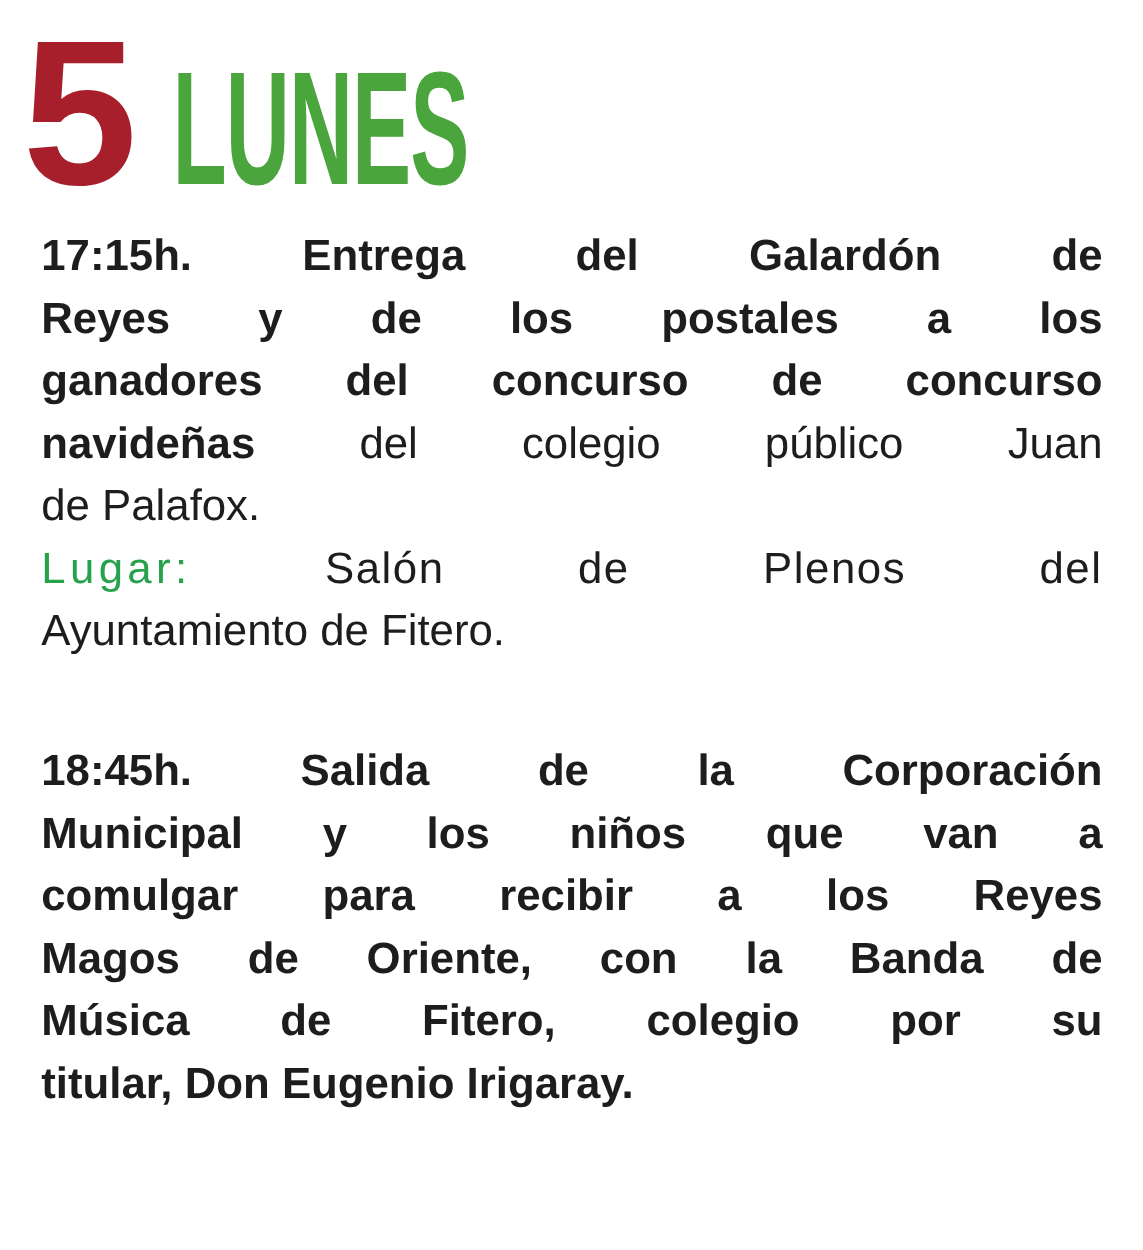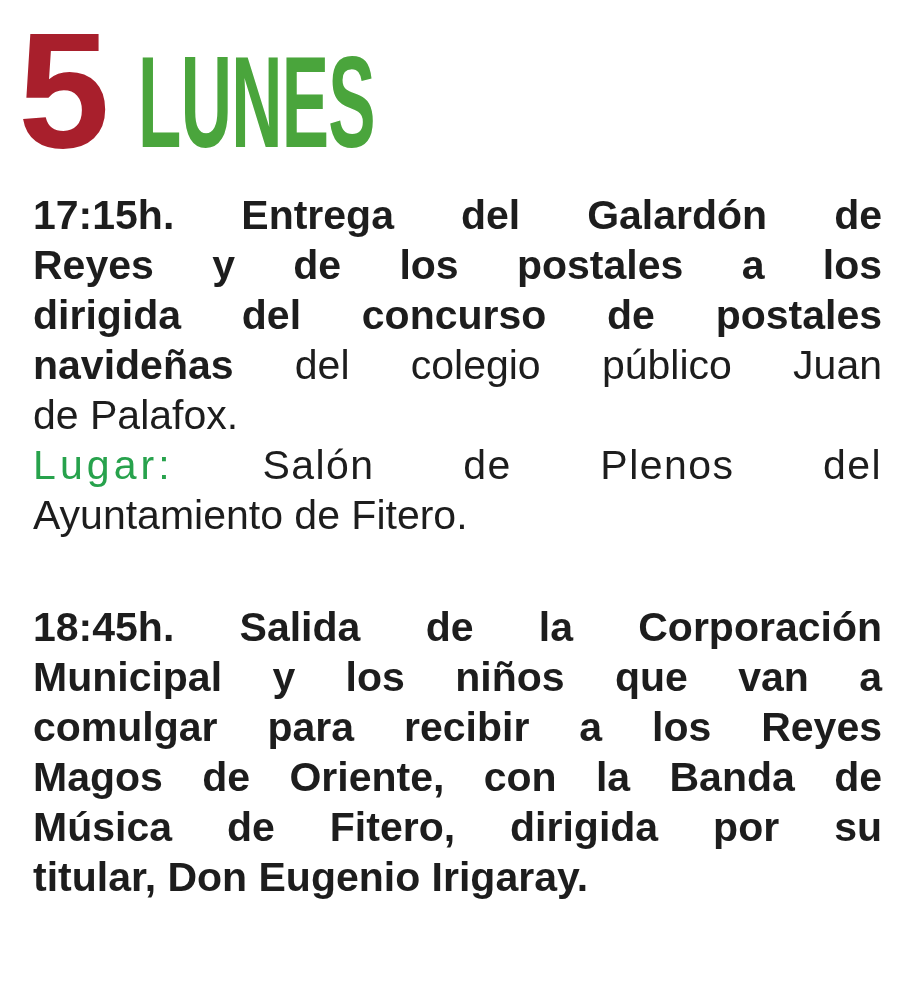--- a/index.html
+++ b/index.html
@@ -42,22 +42,22 @@
     font-weight: bold;
     color: var(--c-dayname, #4aa53c);
     margin-left: 28px;
     transform: scaleX(0.55);
     transform-origin: 0 100%;
     letter-spacing: -0.01em;
     vertical-align: baseline;
   }
   
   .events {
-    margin-top: 16px;
-    font-size: 41px;
+    margin-top: 6px;
+    font-size: 35px;
     line-height: 50px;
   }
   .para { margin: 0; }
   .para.gap { margin-top: 62px; }
   .line {
     text-align: justify;
     text-align-last: justify;
     white-space: normal;
   }
   .line.end {
@@ -77,30 +77,30 @@
 
 <div class="page">
   <div class="day-header">
     <span class="day-num">5</span><span class="day-name">LUNES</span>
   </div>
 
   <div class="events">
       <div class="para">
         <div class="line"><span class="seg bold">17:15h. Entrega del Galardón de</span></div>
         <div class="line"><span class="seg bold">Reyes y de los postales a los</span></div>
-        <div class="line"><span class="seg bold">dirigida del concurso de postales</span></div>
+        <div class="line"><span class="seg bold">ganadores del concurso de concurso</span></div>
         <div class="line"><span class="seg bold">navideñas</span><span class="seg reg"> del colegio público Juan</span></div>
         <div class="line end"><span class="seg reg">de Palafox.</span></div>
       </div>
       <div class="para">
         <div class="line wide"><span class="seg label">Lugar:</span><span class="seg reg"> Salón de Plenos del</span></div>
         <div class="line end"><span class="seg reg">Ayuntamiento de Fitero.</span></div>
       </div>
       <div class="para gap">
         <div class="line"><span class="seg bold">18:45h. Salida de la Corporación</span></div>
         <div class="line"><span class="seg bold">Municipal y los niños que van a</span></div>
         <div class="line"><span class="seg bold">comulgar para recibir a los Reyes</span></div>
         <div class="line"><span class="seg bold">Magos de Oriente, con la Banda de</span></div>
-        <div class="line"><span class="seg bold">Música de Fitero, dirigida por su</span></div>
+        <div class="line"><span class="seg bold">Música de Fitero, colegio por su</span></div>
         <div class="line end"><span class="seg bold">titular, Don Eugenio Irigaray.</span></div>
       </div>
     </div>
 </div>
 
 </body></html>

